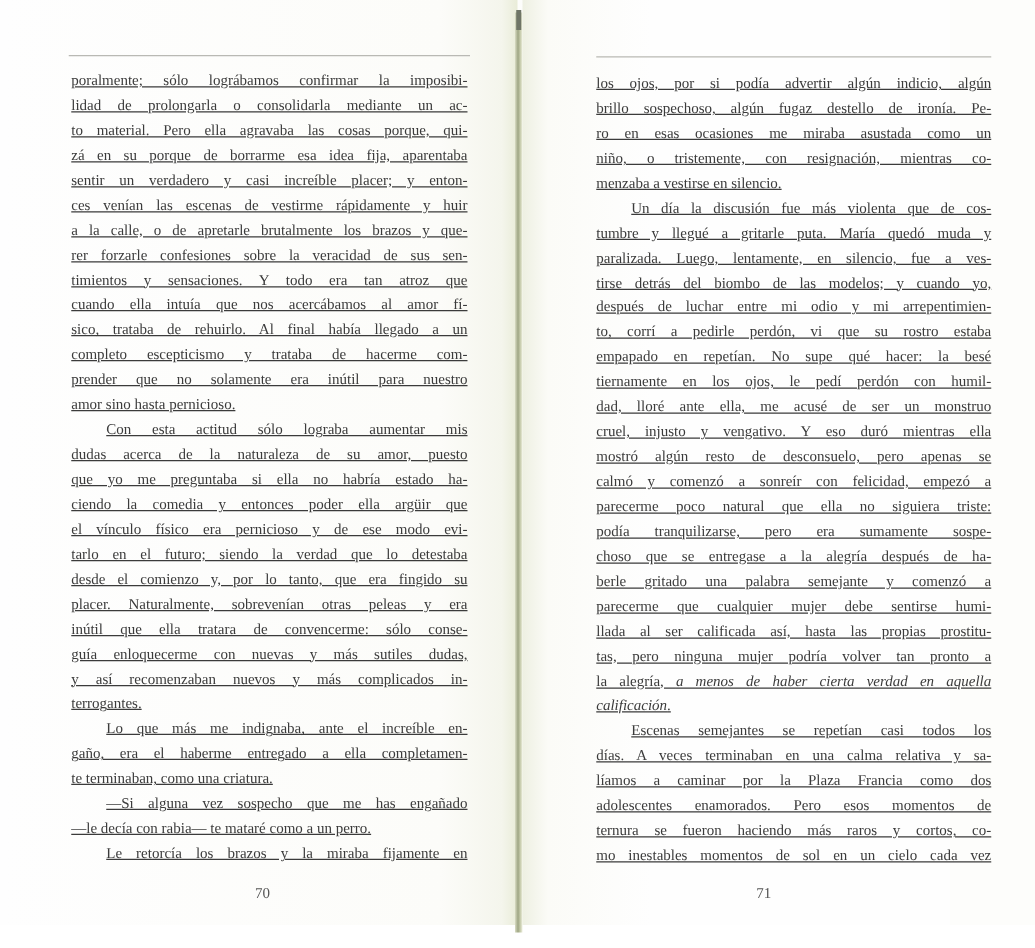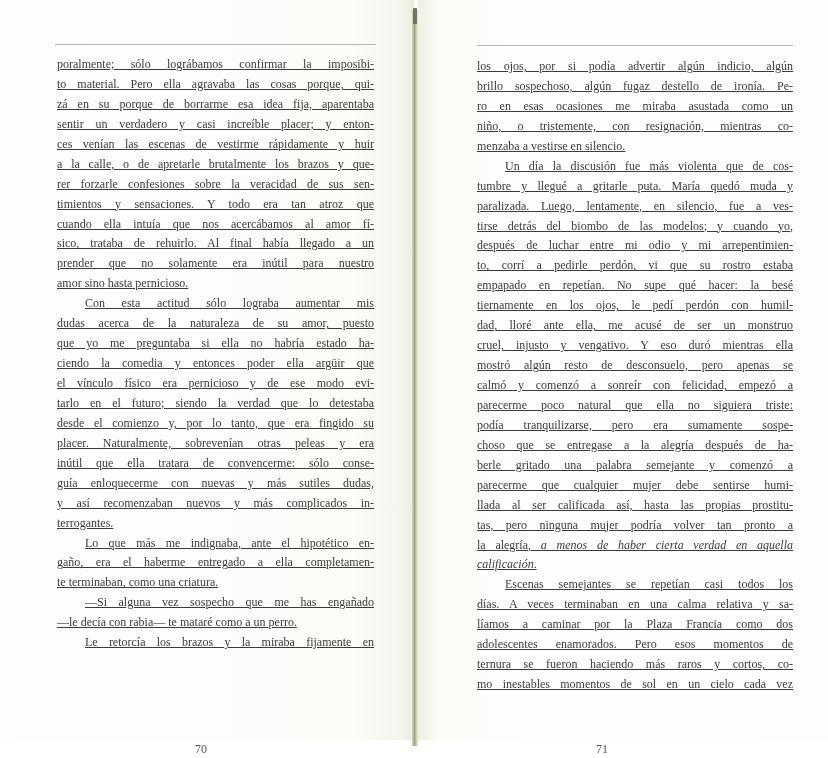--- a/index.html
+++ b/index.html
@@ -70,60 +70,63 @@
   }
   .line.last {
     text-align-last: left;
   }
   .line.indent {
     text-indent: 28px;
   }
   .line .it { font-style: italic; }
   .folio {
     position: absolute;
-    top: 742px;
+    top: 707px;
     font-size: 12px;
     color: #555;
     width: 30px;
+    text-align: center;
   }
   .left .folio  { left: 195px; }
   .right .folio { left: 178px; }
 </style>
 </head>
 <body>
 
 <div class="spread">
   <div class="page left">
     <div class="rule"></div>
     <div class="text">
         <span class="line">poralmente; sólo lográbamos confirmar la imposibi-</span>
+        <span class="line">lidad de prolongarla o consolidarla mediante un ac-</span>
         <span class="line">to material. Pero ella agravaba las cosas porque, qui-</span>
         <span class="line">zá en su porque de borrarme esa idea fija, aparentaba</span>
         <span class="line">sentir un verdadero y casi increíble placer; y enton-</span>
         <span class="line">ces venían las escenas de vestirme rápidamente y huir</span>
         <span class="line">a la calle, o de apretarle brutalmente los brazos y que-</span>
         <span class="line">rer forzarle confesiones sobre la veracidad de sus sen-</span>
         <span class="line">timientos y sensaciones. Y todo era tan atroz que</span>
         <span class="line">cuando ella intuía que nos acercábamos al amor fí-</span>
         <span class="line">sico, trataba de rehuirlo. Al final había llegado a un</span>
+        <span class="line">completo escepticismo y trataba de hacerme com-</span>
         <span class="line">prender que no solamente era inútil para nuestro</span>
         <span class="line last">amor sino hasta pernicioso.</span>
         <span class="line indent">Con esta actitud sólo lograba aumentar mis</span>
         <span class="line">dudas acerca de la naturaleza de su amor, puesto</span>
         <span class="line">que yo me preguntaba si ella no habría estado ha-</span>
         <span class="line">ciendo la comedia y entonces poder ella argüir que</span>
         <span class="line">el vínculo físico era pernicioso y de ese modo evi-</span>
         <span class="line">tarlo en el futuro; siendo la verdad que lo detestaba</span>
         <span class="line">desde el comienzo y, por lo tanto, que era fingido su</span>
         <span class="line">placer. Naturalmente, sobrevenían otras peleas y era</span>
         <span class="line">inútil que ella tratara de convencerme: sólo conse-</span>
         <span class="line">guía enloquecerme con nuevas y más sutiles dudas,</span>
         <span class="line">y así recomenzaban nuevos y más complicados in-</span>
         <span class="line last">terrogantes.</span>
-        <span class="line indent">Lo que más me indignaba, ante el hipotético en-</span>
+        <span class="line indent">Lo que más me indignaba, ante el increíble en-</span>
         <span class="line">gaño, era el haberme entregado a ella completamen-</span>
         <span class="line last">te terminaban, como una criatura.</span>
         <span class="line indent">—Si alguna vez sospecho que me has engañado</span>
         <span class="line last">—le decía con rabia— te mataré como a un perro.</span>
         <span class="line indent">Le retorcía los brazos y la miraba fijamente en</span>
       </div>
     <div class="folio">70</div>
   </div>
 
   <div class="page right">

